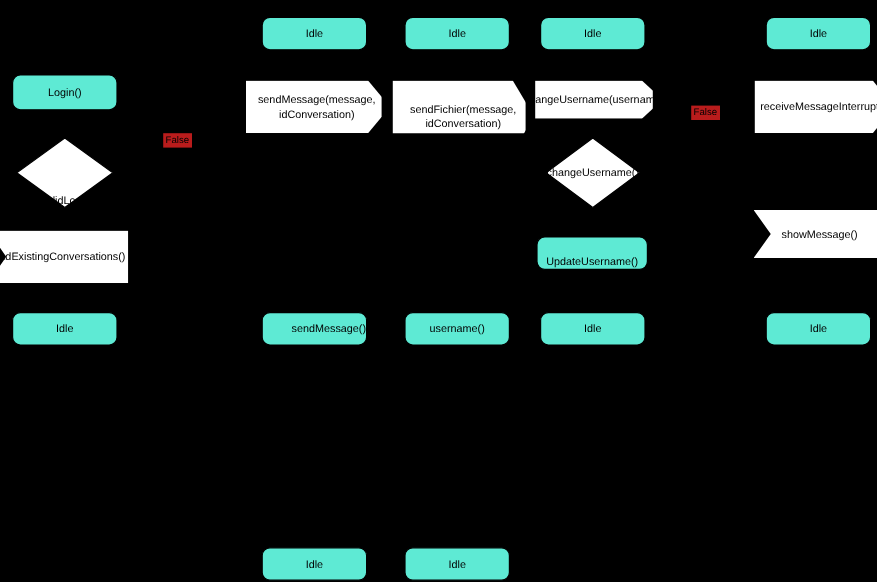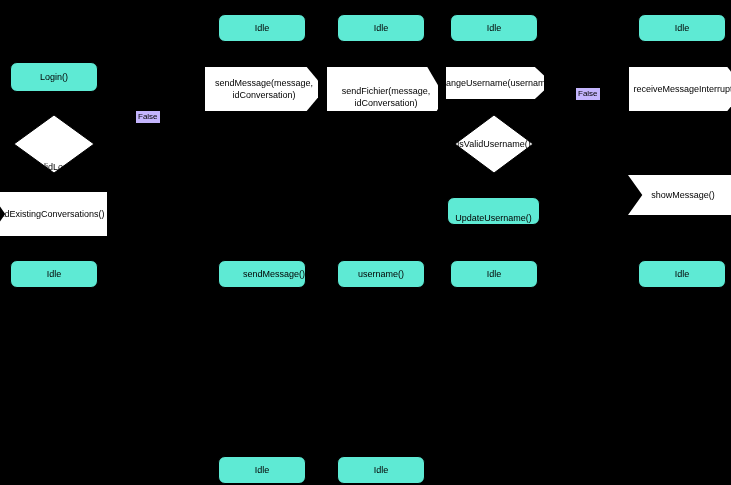--- a/index.html
+++ b/index.html
@@ -62,21 +62,21 @@
     background: #ffffff;
     clip-path: polygon(0 0, 100% 0, 100% 100%, 0 100%, 13% 50%);
   }
   .clip-wrap {
     position: absolute;
     overflow: hidden;
     box-sizing: border-box;
   }
   .label-chip {
     position: absolute;
-    background: #c4b5fd;
+    background: #b91c1c;
     color: #000000;
     font-size: 8px;
     line-height: 10px;
     padding: 1px 2px;
     white-space: nowrap;
     font-family: "Liberation Sans", sans-serif;
   }
   .multi {
     white-space: normal;
     padding: 4px 2px;
@@ -155,21 +155,21 @@
   <div class="clip-wrap" style="left:446px; top:67px; width:98px; height:32px;">
     <div class="node arrow-right" style="left:-8px; top:0px; width:114px; height:32px;">
       <span>changeUsername(username)</span>
     </div>
   </div>
 
   <div class="node diamond" style="left:455px; top:115px; width:78px; height:58px;">
     <svg class="dia-shape" viewBox="0 0 78 58" preserveAspectRatio="none">
       <polygon points="39,0 78,29 39,58 0,29" fill="#ffffff" stroke="#000000" stroke-width="1"></polygon>
     </svg>
-    <span class="dia-label">isValidUsername()</span>
+    <span class="dia-label">changeUsername()</span>
   </div>
 
   <div class="node rect" style="left:447px; top:197px; width:93px; height:28px;align-items:flex-end;">
     <span>UpdateUsername()</span>
   </div>
 
   <div class="node rect" style="left:450px; top:260px; width:88px; height:28px;">
     <span>Idle</span>
   </div>
 

